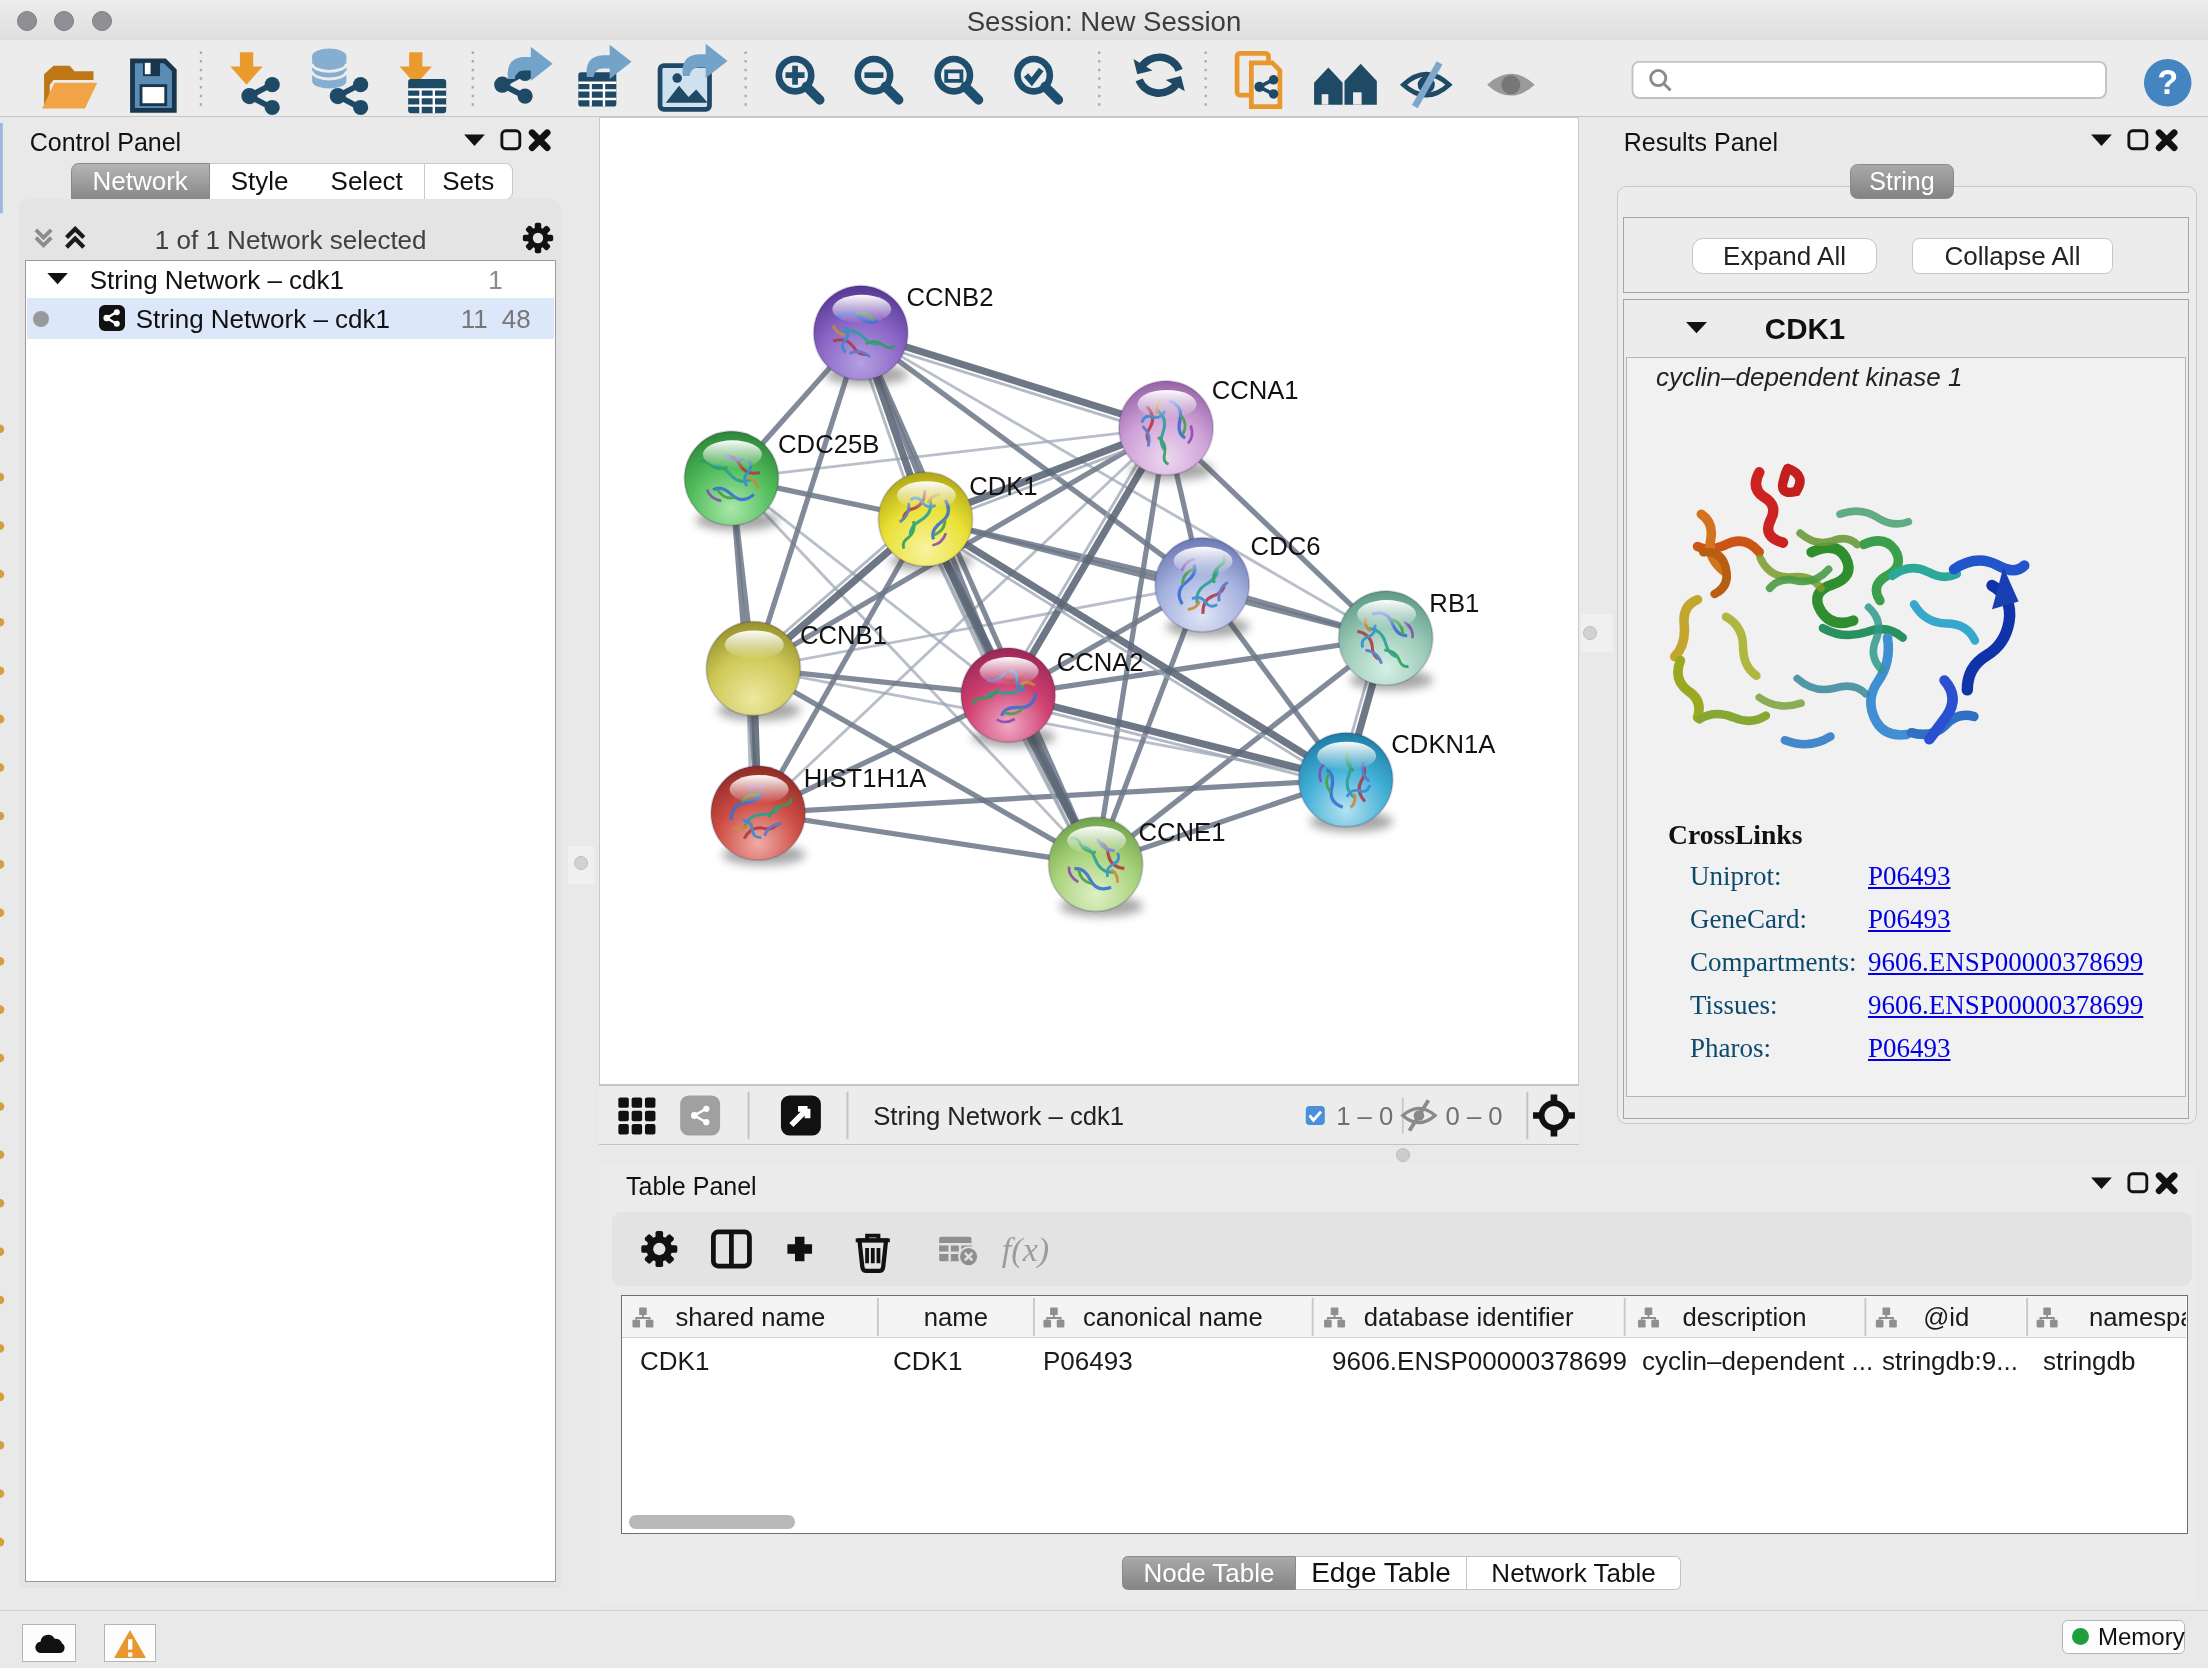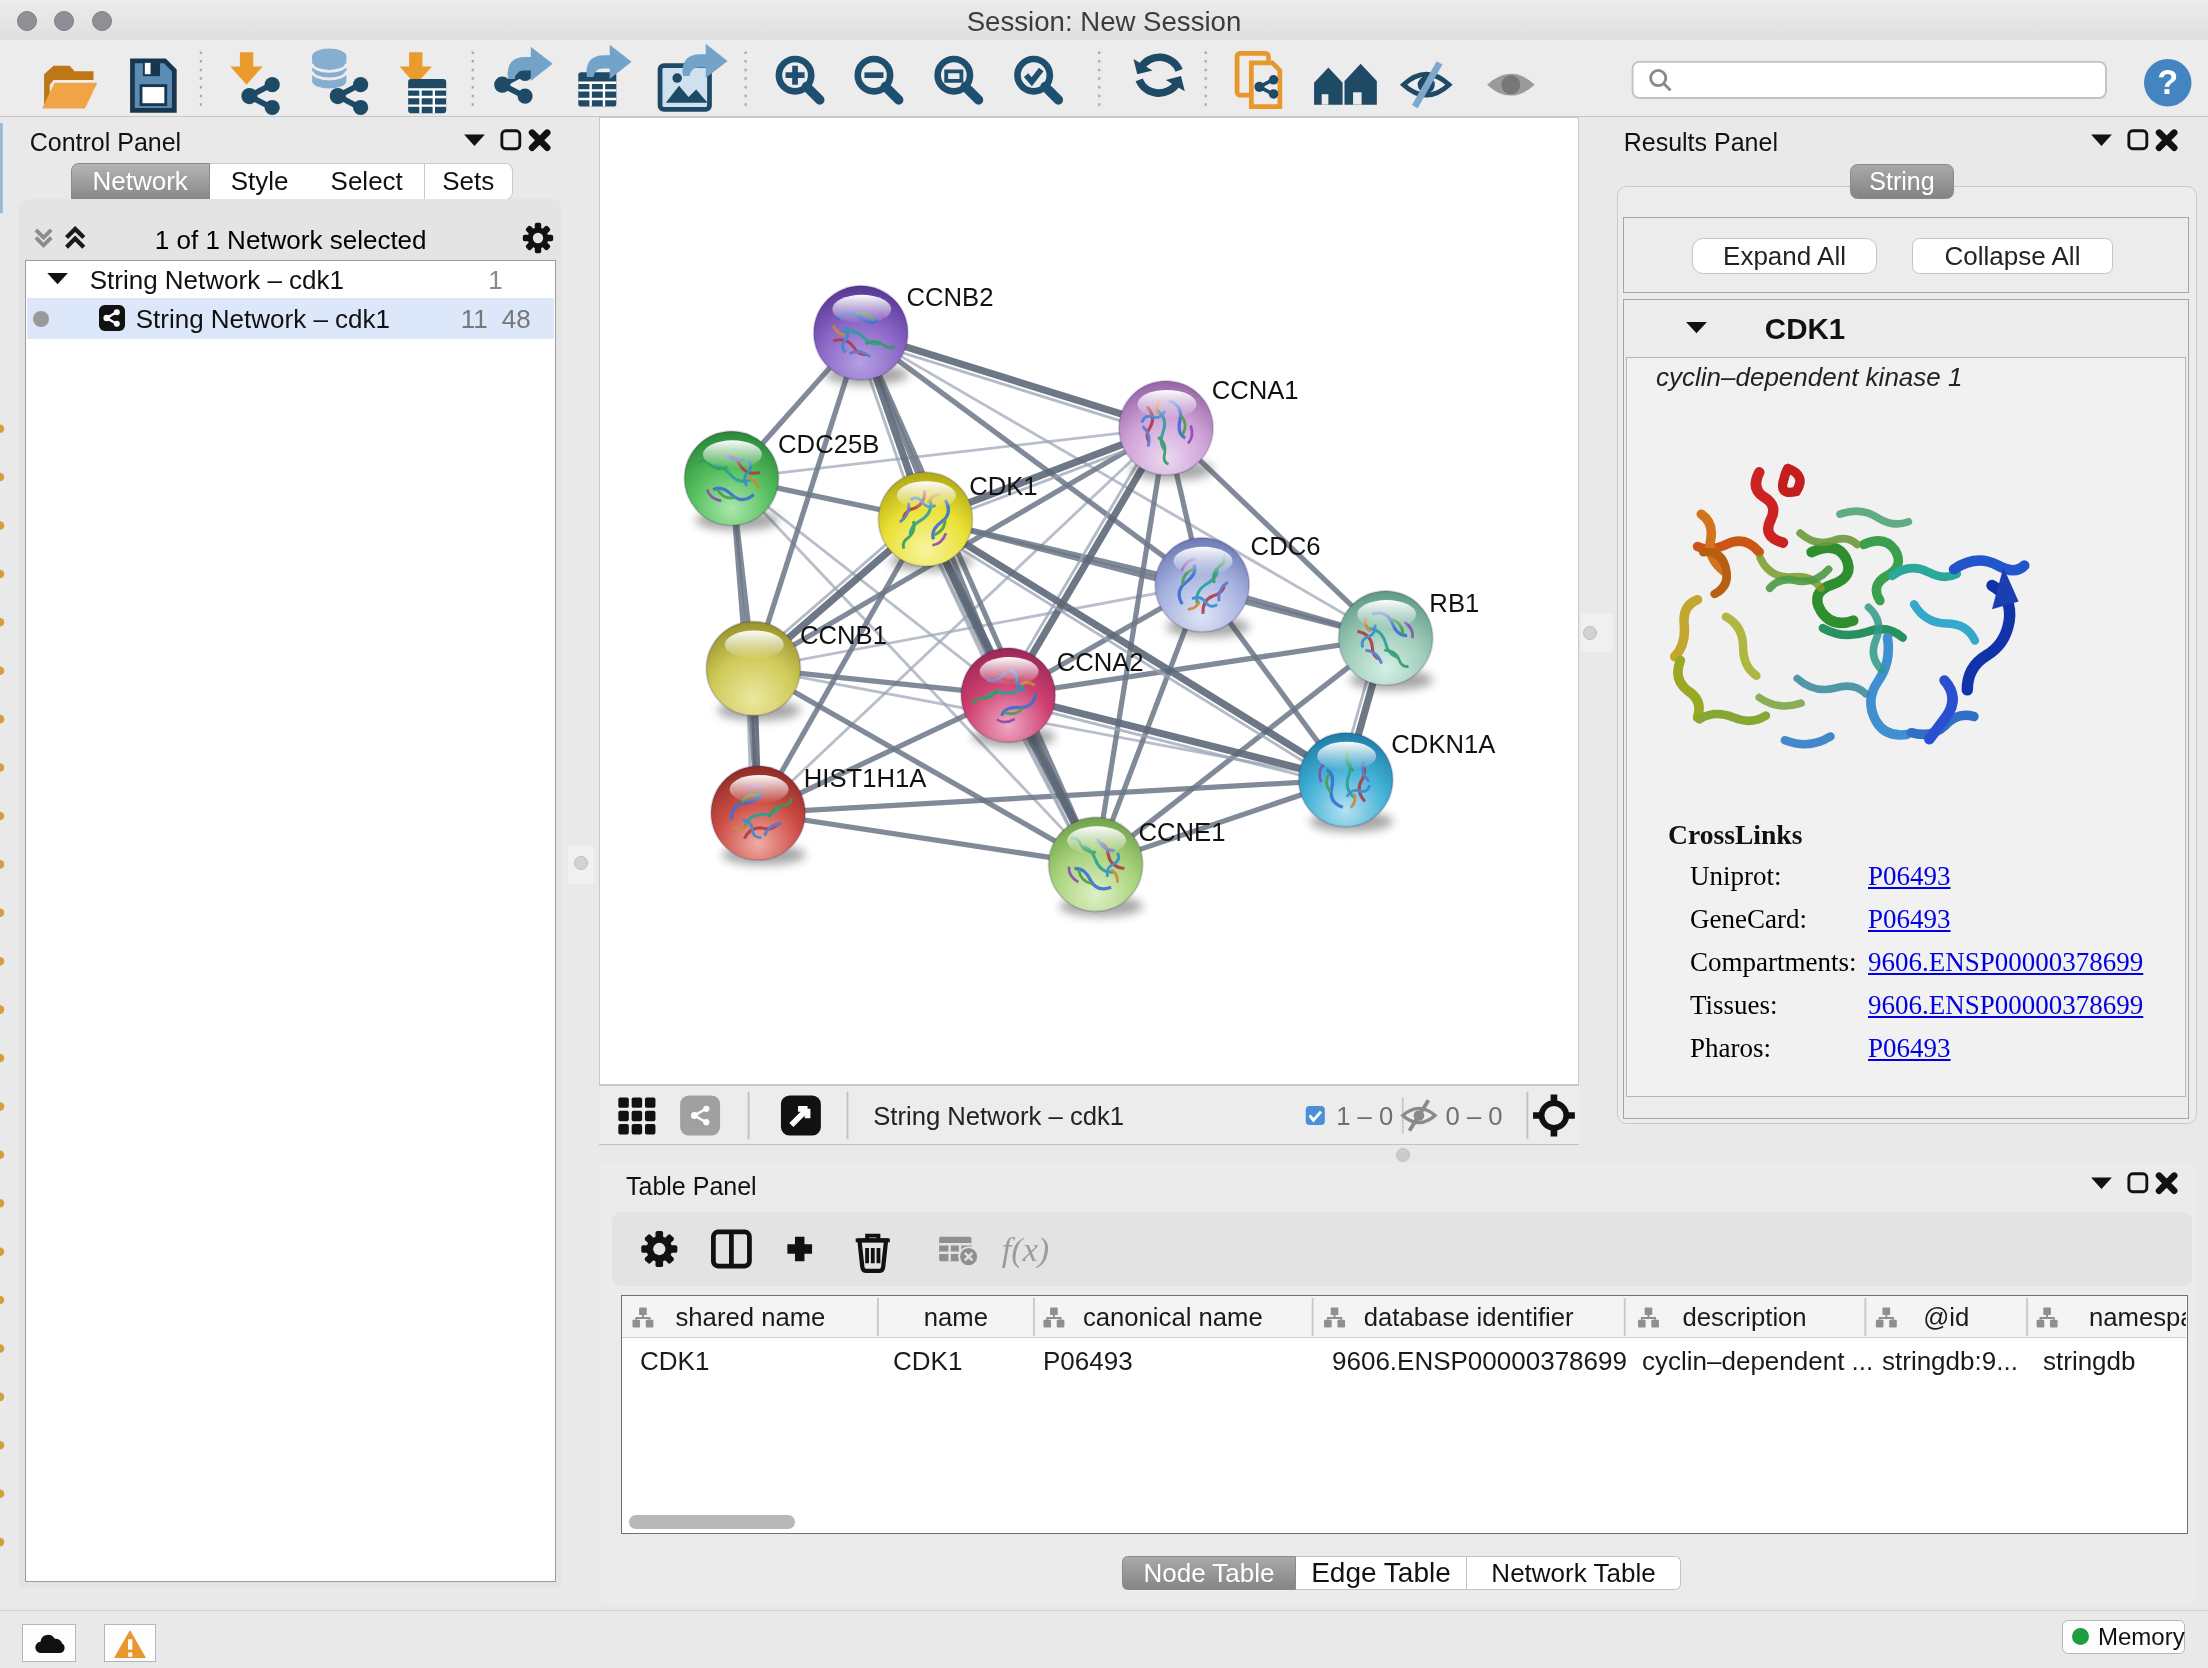--- a/index.html
+++ b/index.html
@@ -144,21 +144,21 @@
   <div class="abs" style="left:204px; top:46px; width:101px; height:37px; background:#fff; border:1px solid #c9c9c9; border-left:none; color:#111; font-size:26px; text-align:center; line-height:35px;">Style</div>
   <div class="abs" style="left:304px; top:46px; width:115px; height:37px; background:#fff; border:1px solid #c9c9c9; border-left:none; color:#111; font-size:26px; text-align:center; line-height:35px;">Select</div>
   <div class="abs" style="left:419px; top:46px; width:88px; height:37px; background:#fff; border:1px solid #c9c9c9; border-left:none; border-radius:0 7.6px 7.6px 0; color:#111; font-size:26px; text-align:center; line-height:35px;">Sets</div>
 
   <div class="abs" style="left:13.3px; top:82px; width:542px; height:1389px; background:#e4e4e4; border-radius:9.5px 9.5px 0 0;"></div>
 
   <svg class="abs" style="left:28.5px; top:109px;" width="67" height="27" viewBox="0 0 70 28">
     <path d="M2,4 l8,8 8,-8 M2,12 l8,8 8,-8" stroke="#8c8c8c" stroke-width="4" fill="none"></path>
     <path d="M34,12 l9,-9 9,9 M34,22 l9,-9 9,9" stroke="#1a1a1a" stroke-width="4.5" fill="none"></path>
   </svg>
-  <div class="abs" style="left:95px; top:108px; width:380px; font-size:26px; color:#000000; text-align:center;">1 of 1 Network selected</div>
+  <div class="abs" style="left:95px; top:108px; width:380px; font-size:26px; color:#404040; text-align:center;">1 of 1 Network selected</div>
   <svg class="abs" style="left:514px; top:103px;" width="36" height="36" viewBox="0 0 38 38">
     <g transform="translate(19,19)" fill="#111">
         <circle r="11"></circle>
         <g>
           <rect x="-3.4" y="-16" width="6.8" height="32" rx="2"></rect>
           <rect x="-3.4" y="-16" width="6.8" height="32" rx="2" transform="rotate(45)"></rect>
           <rect x="-3.4" y="-16" width="6.8" height="32" rx="2" transform="rotate(90)"></rect>
           <rect x="-3.4" y="-16" width="6.8" height="32" rx="2" transform="rotate(135)"></rect>
         </g>
         <circle r="5.5" fill="#e4e4e4"></circle>
@@ -563,21 +563,21 @@
     <path d="M96,108 q10,22 34,20 q20,-2 30,12" stroke="#7a9a28" stroke-width="8" opacity="0.85"></path>
     <path d="M135,235 q18,16 40,10 q20,-6 32,6" stroke="#35879a" stroke-width="8" opacity="0.85"></path>
     <path d="M138,82 q16,14 34,8 q16,-6 26,4" stroke="#6a9a3a" stroke-width="8" opacity="0.9"></path>
     <path d="M168,120 q-14,16 -34,12 q-18,-4 -28,8" stroke="#4a9a44" stroke-width="8" opacity="0.9"></path>
     <path d="M60,170 q18,10 18,32 q0,20 14,30" stroke="#a8b02e" stroke-width="9" opacity="0.9"></path>
     <path d="M180,62 q22,-8 40,4 q16,10 32,4" stroke="#46a070" stroke-width="8" opacity="0.85"></path>
     <path d="M210,160 q16,14 8,34 q-8,18 6,32" stroke="#2f9a8a" stroke-width="8" opacity="0.85"></path>
     <path d="M95,255 q20,14 44,6" stroke="#7aa03a" stroke-width="8" opacity="0.85"></path>
   </svg>
   <div class="abs" style="left:51px; top:702px; font-size:27.6px; font-weight:bold; color:#111; font-family:'Liberation Serif',serif;">CrossLinks</div>
-  <div class="abs" style="left:73px; top:738px; width:495px; font-size:27px; color:#000000; font-family:'Liberation Serif',serif; line-height:43px;">
+  <div class="abs" style="left:73px; top:738px; width:495px; font-size:27px; color:#0c4a6e; font-family:'Liberation Serif',serif; line-height:43px;">
     Uniprot:<br>GeneCard:<br>Compartments:<br>Tissues:<br>Pharos:
   </div>
   <div class="abs" style="left:251px; top:738px; width:323px; font-size:27px; color:#0000e0; font-family:'Liberation Serif',serif; line-height:43px; text-decoration:underline;">
     P06493<br>P06493<br>9606.ENSP00000378699<br>9606.ENSP00000378699<br>P06493
   </div>
 </div>
 
 <div id="tablepanel" class="abs" style="left:599px; top:1163px; width:1598px; height:441px; background:#ebebeb; border-radius:7.6px;">
   <div class="abs" style="left:27px; top:8.6px; font-size:25px; color:#111;">Table Panel</div>
   <svg class="abs" style="left:1486px; top:6.7px;" width="100" height="34" viewBox="0 0 105 36">

